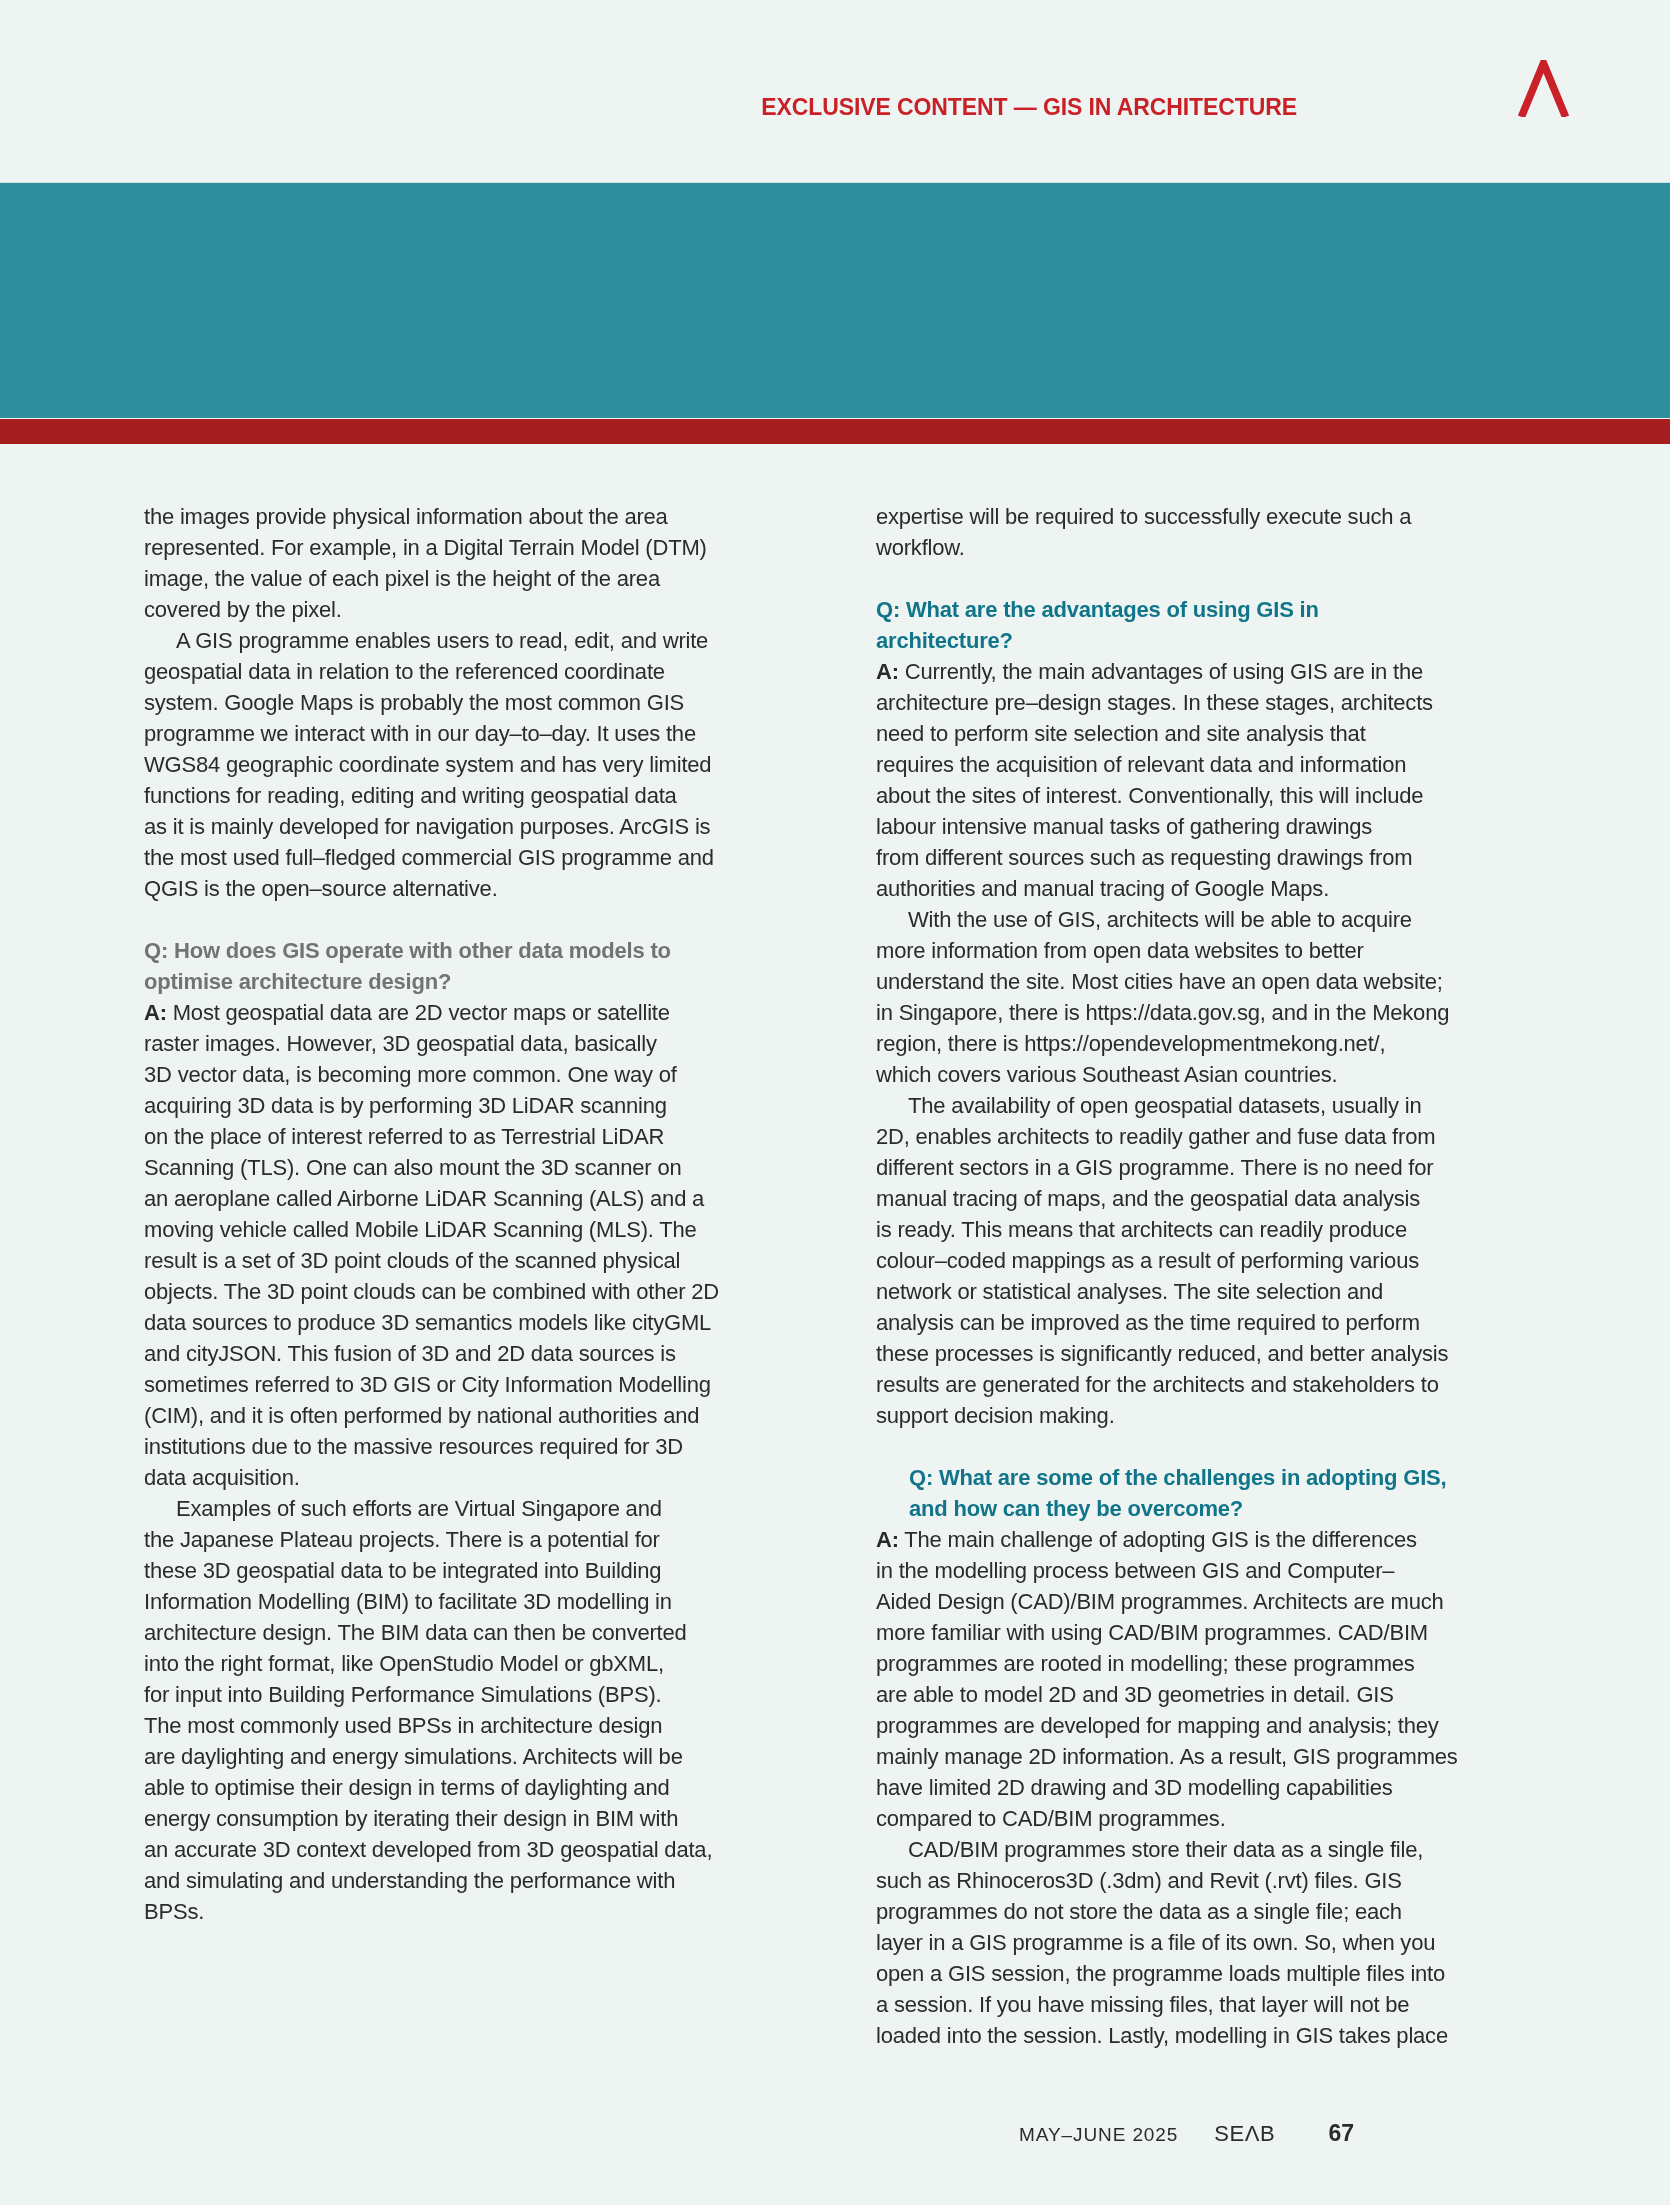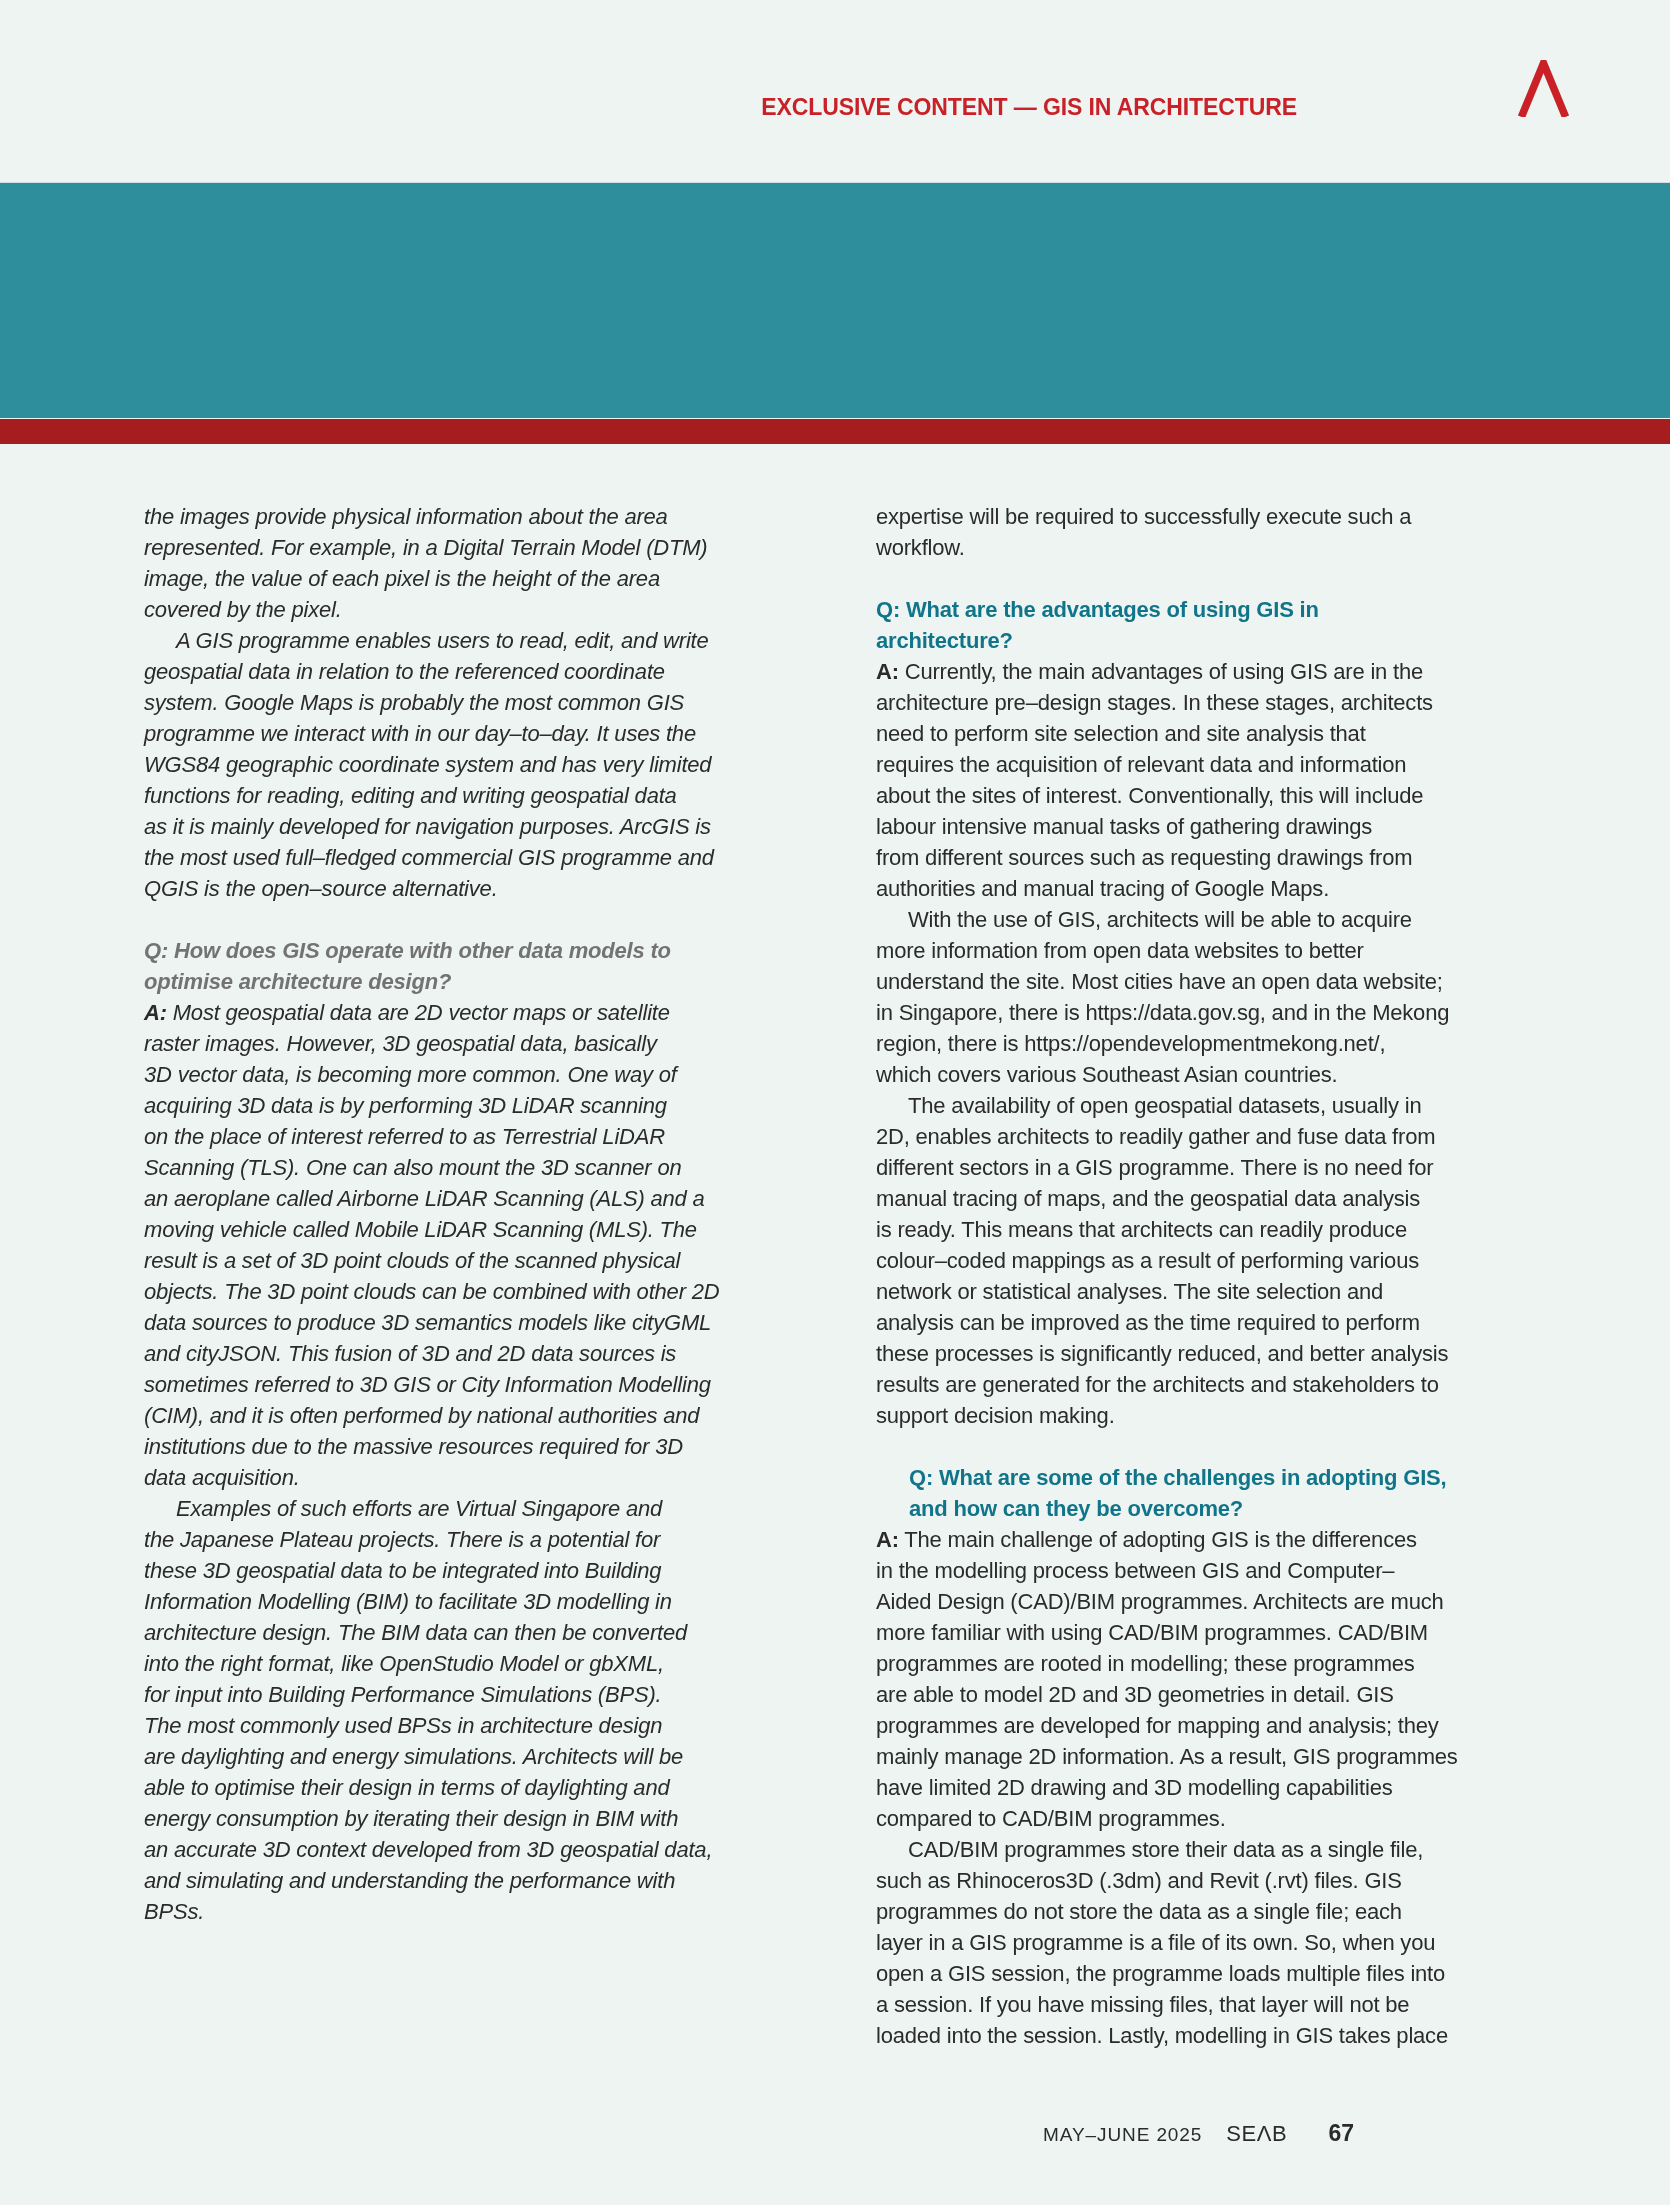--- a/index.html
+++ b/index.html
@@ -42,21 +42,21 @@
   }
   
   .column {
     position: absolute;
     top: 501px;
     width: 685px;
     font-size: 22px;
     line-height: 31px;
     letter-spacing: -0.2px;
   }
-  #left-column  { left: 144px; font-style: italic; }
+  #left-column  { left: 144px; }
   #right-column { left: 876px; }
   .para {
     margin: 0;
     white-space: pre-wrap;
   }
   .para.indent { text-indent: 32px; }
   .q {
     margin: 31px 0 0 0;
     font-size: 22px;
     line-height: 31px;
@@ -192,20 +192,20 @@
 compared to CAD/BIM programmes.</span></p>
       <p class="para indent">CAD/BIM programmes store their data as a single file,
 such as Rhinoceros3D (.3dm) and Revit (.rvt) files. GIS
 programmes do not store the data as a single file; each
 layer in a GIS programme is a file of its own. So, when you
 open a GIS session, the programme loads multiple files into
 a session. If you have missing files, that layer will not be
 loaded into the session. Lastly, modelling in GIS takes place</p>
     </div>
 
-  <div id="footer" style="color: rgb(43, 43, 43);">
+  <div id="footer" style="color: rgb(43, 43, 43); gap: 12px;">
     <span id="footer-issue">MAY–JUNE 2025</span>
     <span id="footer-brand">SEΛB</span>
     <span id="footer-page-number">67</span>
   </div>
 
 </div>
 
 
 </body></html>

